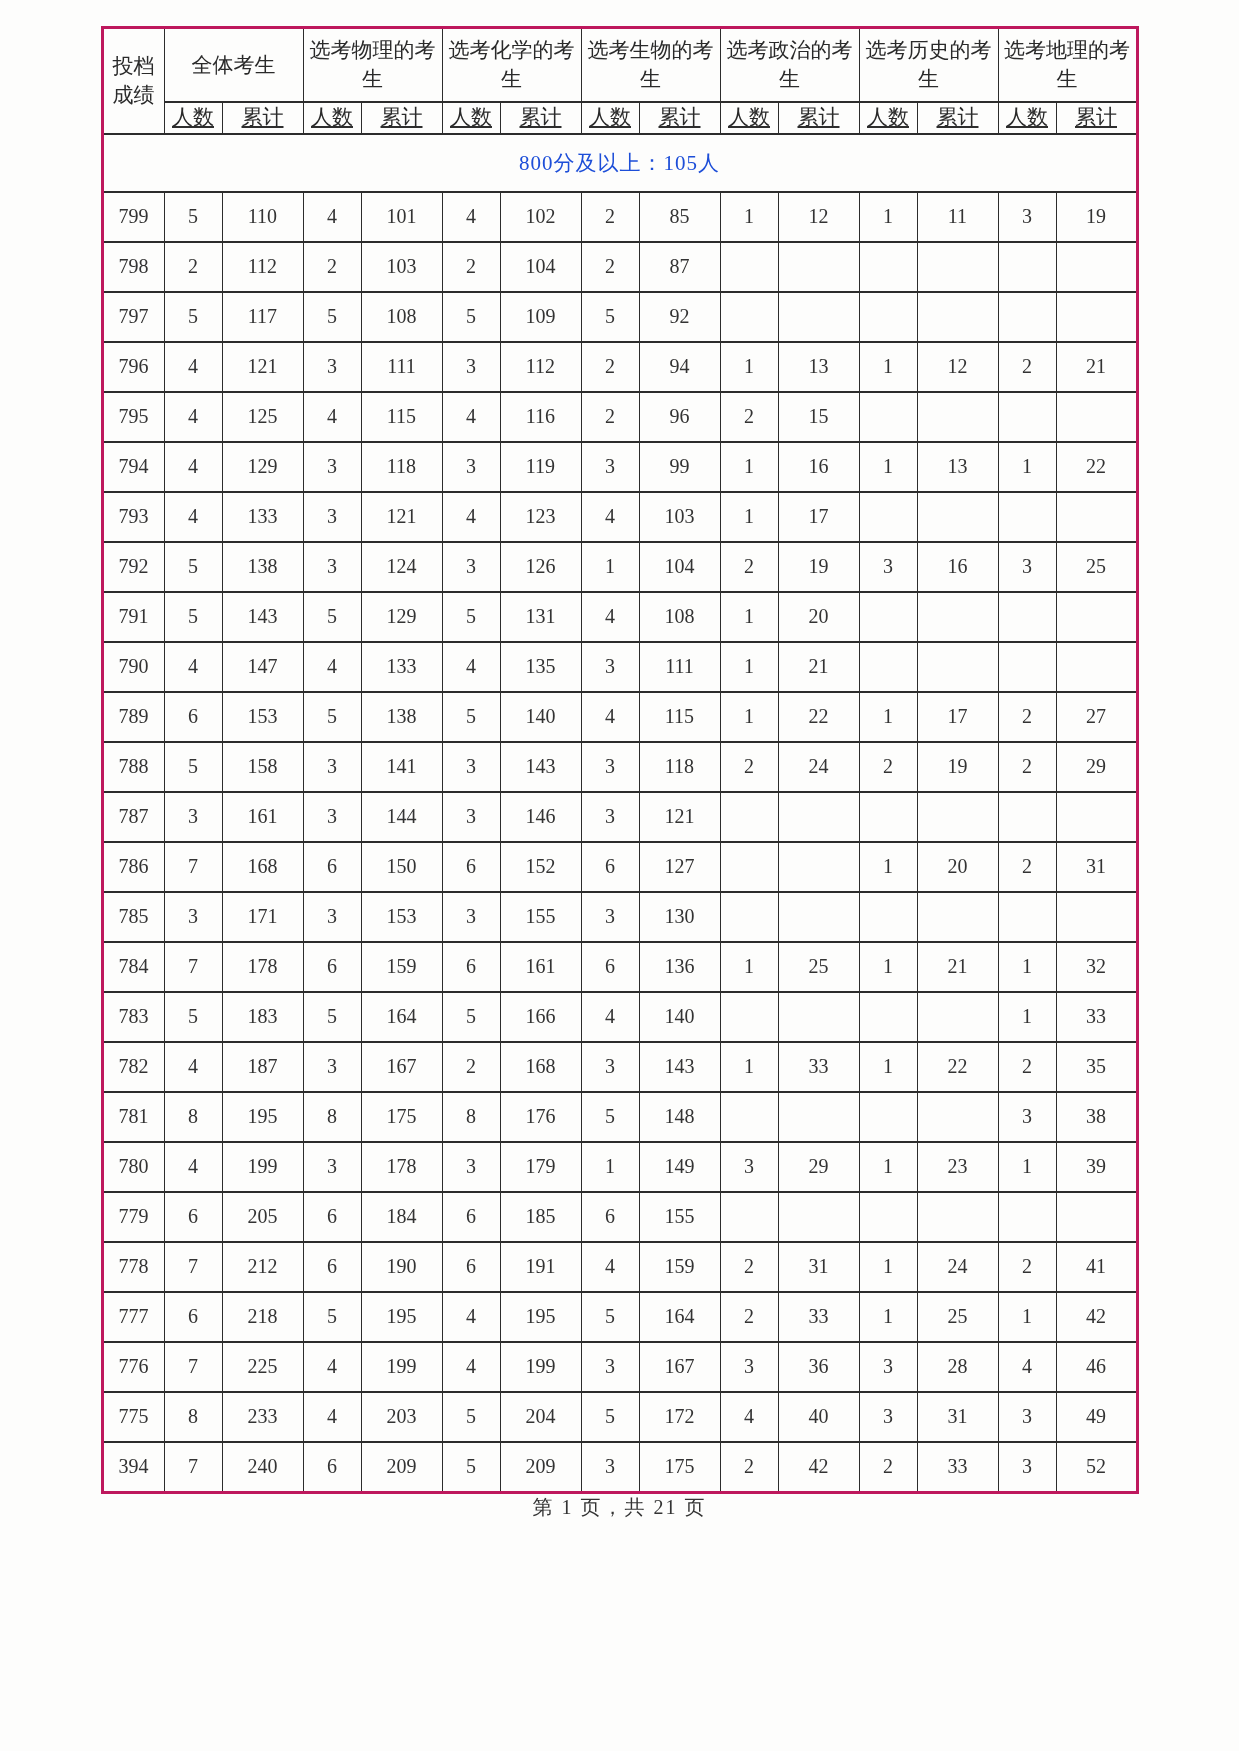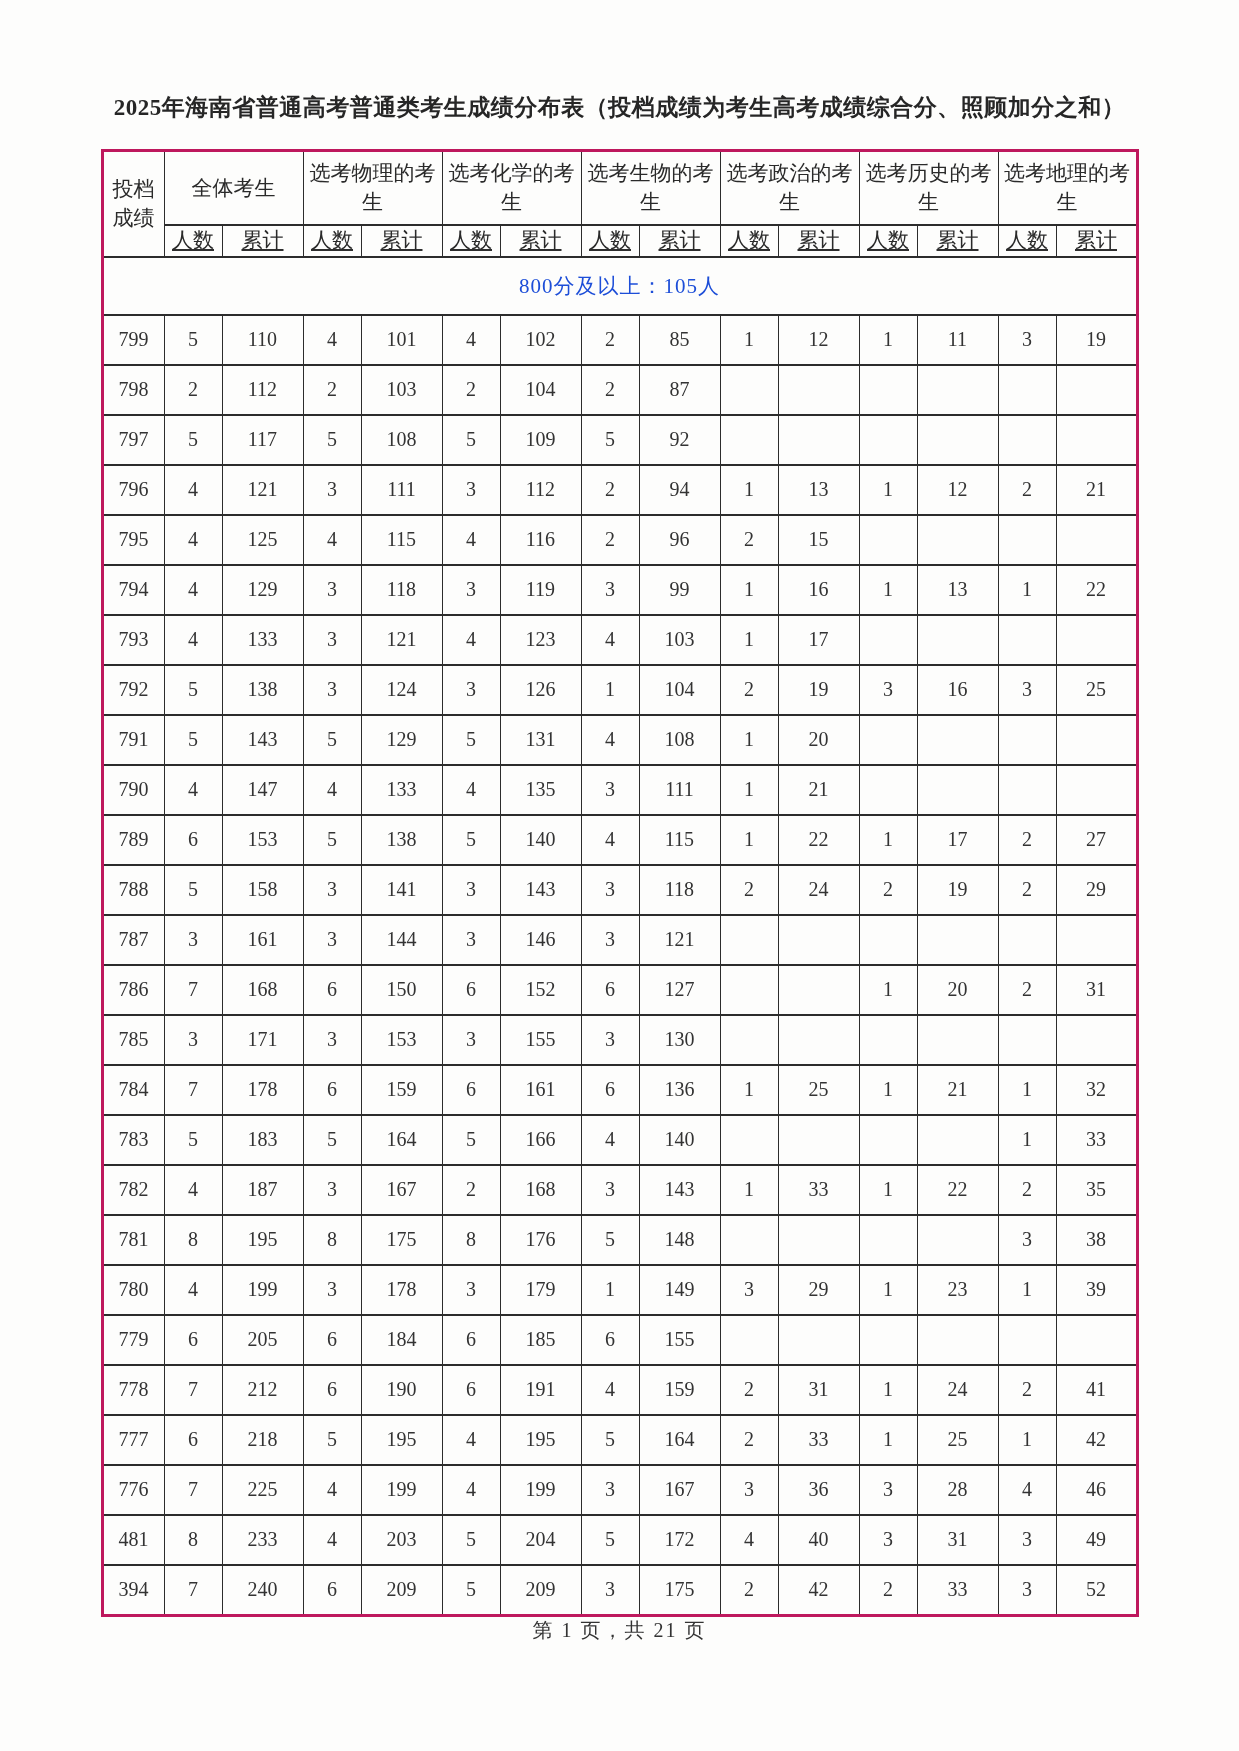--- a/index.html
+++ b/index.html
@@ -68,21 +68,20 @@
     font-size: 20px;
     letter-spacing: 2px;
     color: #333333;
   }
 </style>
 </head>
 <body>
 
 <div class="page">
 
-  <h1 class="doc-title">2025年海南省普通高考普通类考生成绩分布表（投档成绩为考生高考成绩综合分、照顾加分之和）</h1>
 
   <table class="score-table">
     <colgroup>
       <col style="width:62px">
       <col style="width:58px">
         <col style="width:81px">
       <col style="width:58px">
         <col style="width:81px">
       <col style="width:58px">
         <col style="width:81px">
@@ -530,21 +529,21 @@
           <td>3</td>
           <td>167</td>
           <td>3</td>
           <td>36</td>
           <td>3</td>
           <td>28</td>
           <td>4</td>
           <td>46</td>
         </tr>
         <tr>
-          <td>481</td>
+          <td>775</td>
           <td>8</td>
           <td>233</td>
           <td>4</td>
           <td>203</td>
           <td>5</td>
           <td>204</td>
           <td>5</td>
           <td>172</td>
           <td>4</td>
           <td>40</td>

